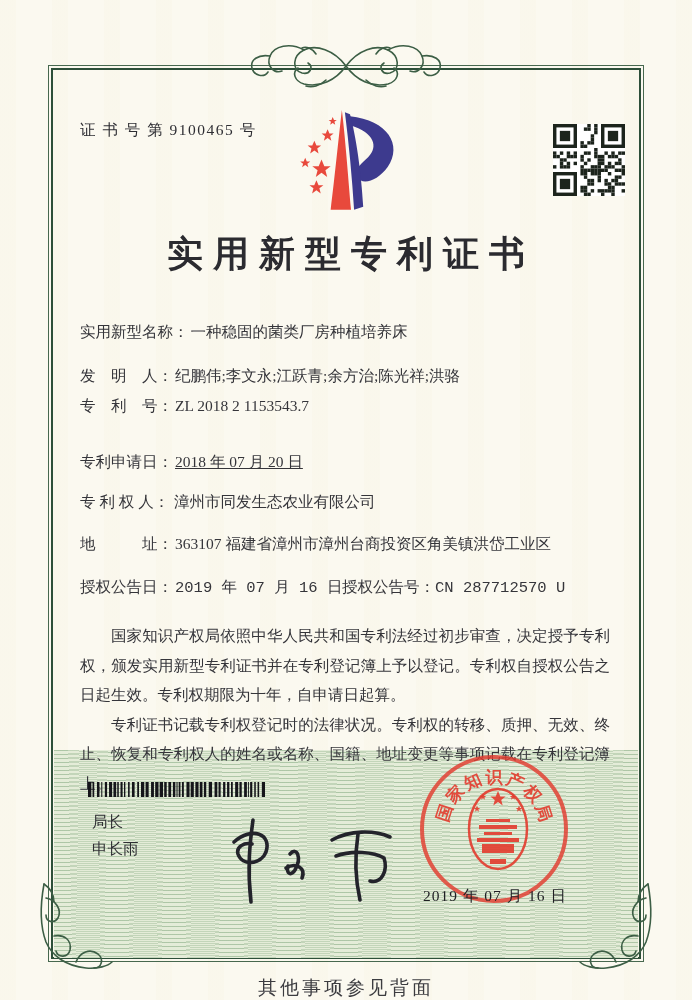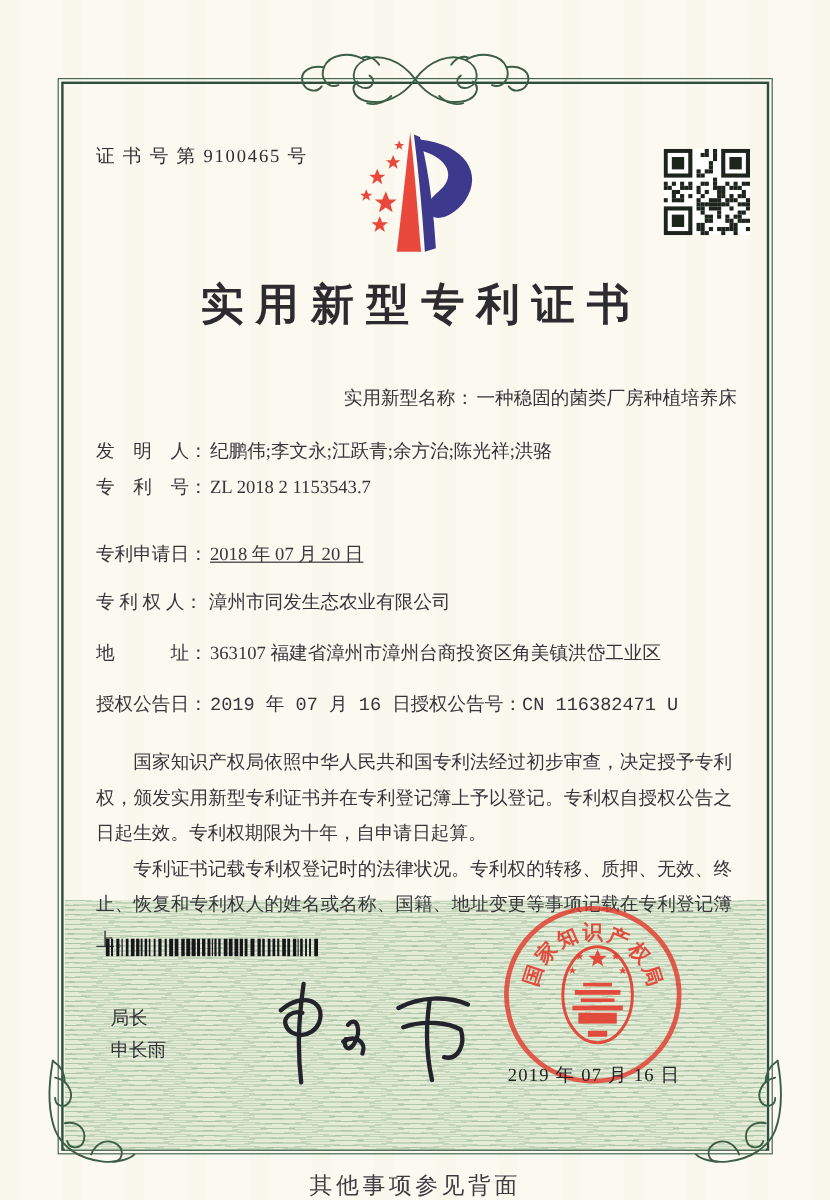--- a/index.html
+++ b/index.html
@@ -34,36 +34,36 @@
   .cert-no{position:absolute;left:80px;top:120px;font-size:15.5px;letter-spacing:1.5px;color:#2e2e33;}
   .logo{position:absolute;left:292px;top:104px;width:116px;height:114px;}
   .qr{position:absolute;left:553px;top:124px;width:72px;height:72px;}
   .title{
     position:absolute;left:0;right:0;top:230px;text-align:center;
     font-size:36px;font-weight:bold;letter-spacing:10px;padding-left:10px;color:#2b2b30;
   }
   
   .fields{position:absolute;left:80px;right:78px;top:322px;font-size:15.5px;}
   .field-row{position:absolute;left:0;right:0;white-space:nowrap;}
-  .field-row:nth-of-type(1){top:0;text-align:right;}
+  .field-row:nth-of-type(1){top:0;}
   .field-row:nth-of-type(2){top:44px;}
   .field-row:nth-of-type(3){top:74px;}
   .field-row:nth-of-type(4){top:130px;text-decoration:underline;}
   .field-row:nth-of-type(5){top:170px;}
   .field-row:nth-of-type(6){top:212px;}
   .field-row:nth-of-type(7){top:255px;font-family:Liberation Mono, monospace;}
   .f-label{display:inline-block;min-width:92px;}
   .f-value{margin-left:2px;}
   .grant-no{position:absolute;left:262px;top:0;}
   
   .body-text{position:absolute;left:80px;right:82px;top:597px;font-size:15.5px;line-height:29.5px;text-align:justify;margin-top:24px;}
   .body-text p{margin:0;text-indent:2em;}
   
   .barcode{position:absolute;left:88px;top:782px;width:180px;height:15px;}
-  .director{position:absolute;left:92px;top:835px;font-size:15.5px;line-height:27px;color:#2e2e33;}
+  .director{position:absolute;left:92px;top:808px;font-size:15.5px;line-height:27px;color:#2e2e33;}
   .signature{position:absolute;left:198px;top:810px;width:215px;height:102px;}
   .seal{
     position:absolute;left:420px;top:755px;width:148px;height:148px;border-radius:50%;
     border:4px solid rgba(226,59,46,.82);box-sizing:border-box;
   }
   .seal-ring{position:absolute;inset:0;}
   .seal-ring span{
     position:absolute;left:50%;top:50%;
     font-size:17px;font-weight:bold;color:rgba(226,59,46,.9);
   }
@@ -277,21 +277,21 @@
       <span class="f-label">专利申请日：</span><span class="f-value">2018 年 07 月 20 日</span>
     </div>
     <div class="field-row">
       <span class="f-label">专 利 权 人：</span><span class="f-value">漳州市同发生态农业有限公司</span>
     </div>
     <div class="field-row">
       <span class="f-label">地　　　址：</span><span class="f-value">363107 福建省漳州市漳州台商投资区角美镇洪岱工业区</span>
     </div>
     <div class="field-row">
       <span class="f-label">授权公告日：</span><span class="f-value">2019 年 07 月 16 日</span>
-      <span class="grant-no"><span>授权公告号：</span><span>CN 116382471 U</span></span>
+      <span class="grant-no"><span>授权公告号：</span><span>CN 287712570 U</span></span>
     </div>
   </div>
 
   <div class="body-text">
     <p>国家知识产权局依照中华人民共和国专利法经过初步审查，决定授予专利权，颁发实用新型专利证书并在专利登记簿上予以登记。专利权自授权公告之日起生效。专利权期限为十年，自申请日起算。</p>
     <p>专利证书记载专利权登记时的法律状况。专利权的转移、质押、无效、终止、恢复和专利权人的姓名或名称、国籍、地址变更等事项记载在专利登记簿上。</p>
   </div>
 
   <svg class="barcode" viewBox="0 0 180 15" preserveAspectRatio="none">
       <rect x="0" y="0" width="3.3182557587596846" height="15" fill="#15151a"></rect>

